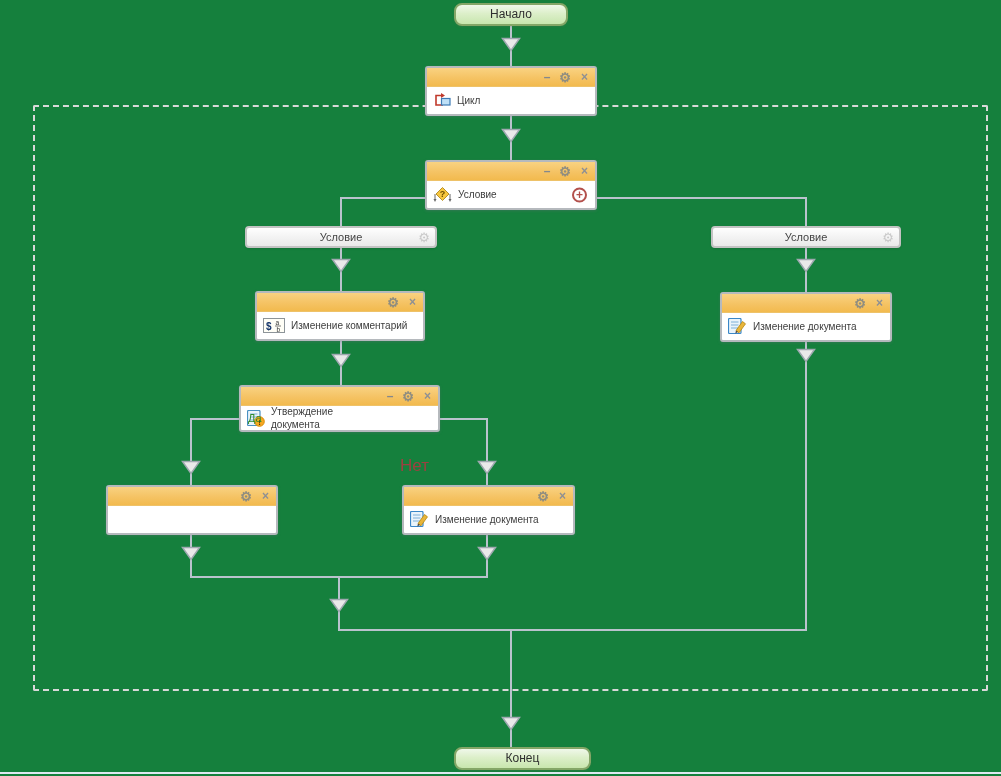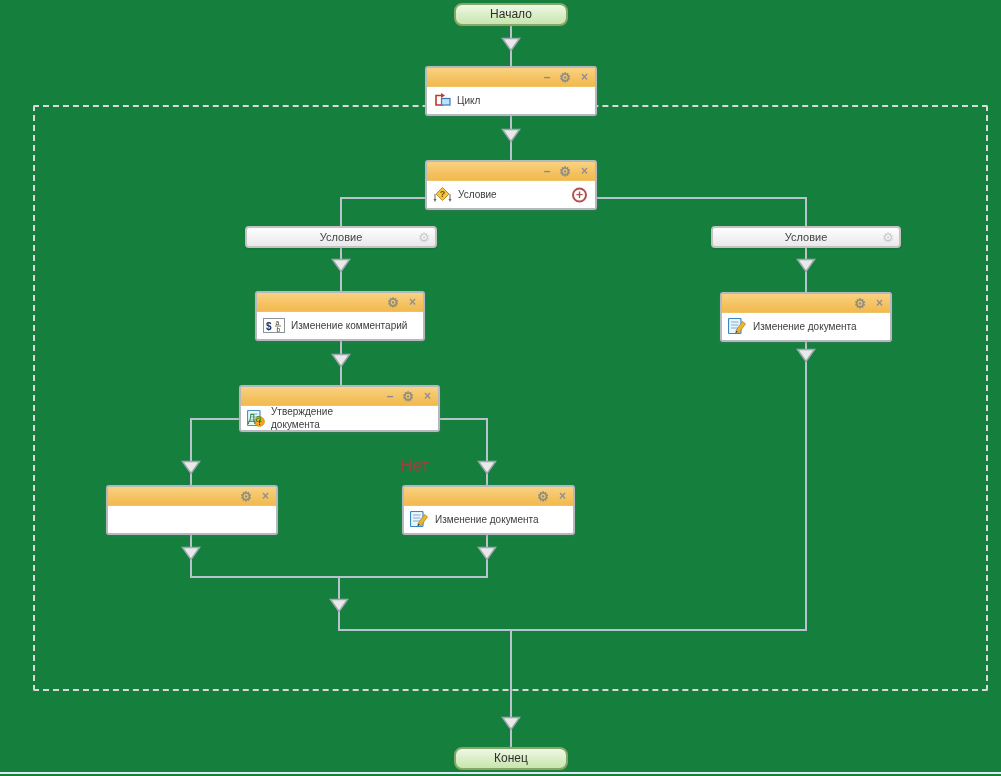--- a/index.html
+++ b/index.html
@@ -262,17 +262,17 @@
           <line x1="3" y1="7" x2="10.5" y2="7" stroke="#7fb0d8"></line>
           <line x1="3" y1="10" x2="10.5" y2="10" stroke="#7fb0d8"></line>
           <path d="M8,12.5 L14.5,3.5 L17.5,5.8 L11,14.8 Z" fill="#e8b53a" stroke="#b8860b" stroke-width="0.8"></path>
           <path d="M8,12.5 L10,14 L7.3,15.5 Z" fill="#4a4a4a"></path>
         </svg>
       </span>
       <span class="ntitle">Изменение документа</span>
     </div>
   </div>
 
-  <div class="term-node" style="left:454px;top:747px;width:114px">
+  <div class="term-node" style="left:454px;top:747px;width:137px">
     <span>Конец</span>
   </div>
 
 </div>
 
 </body></html>

